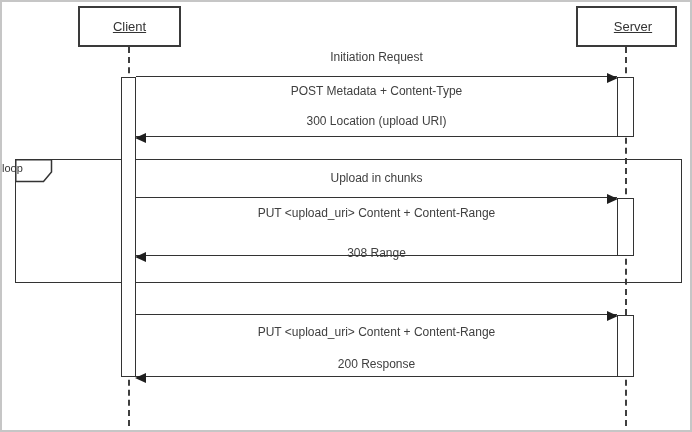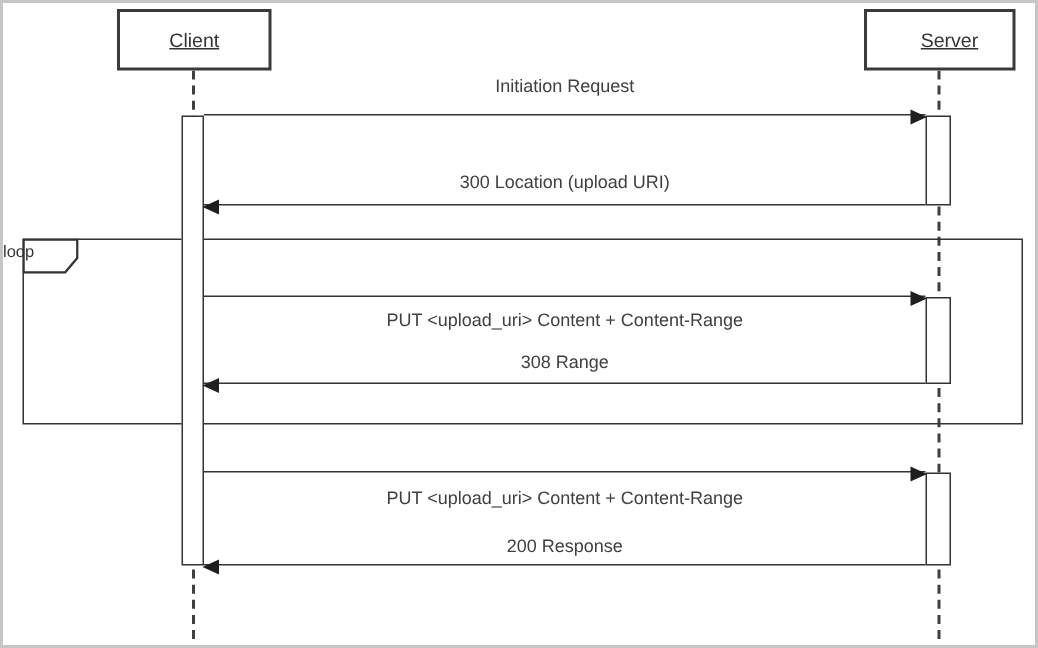--- a/index.html
+++ b/index.html
@@ -122,21 +122,21 @@
     line-height: 14px;
     color: #404040;
     z-index: 4;
     white-space: nowrap;
   }
   .txt-title-1 { top: 48px; }
   .txt-req-1   { top: 82px; }
   .txt-resp-1  { top: 112px; }
   .txt-title-2 { top: 169px; }
   .txt-req-2   { top: 204px; }
-  .txt-resp-2  { top: 232px; }
+  .txt-resp-2  { top: 244px; }
   .txt-title-3 { top: 290px; }
   .txt-req-3   { top: 323px; }
   .txt-resp-3  { top: 355px; }
 </style>
 </head>
 <body>
 
 <div class="canvas">
 
   <div class="lifeline client-lifeline"></div>
@@ -158,25 +158,27 @@
     <span class="actor-label">Client</span>
   </div>
   <div class="actor-box server-box">
     <span class="actor-label">Server</span>
   </div>
 
   <div class="msg-text txt-title-1">Initiation Request</div>
   <div class="msg-line line-req-1">
     <span class="arrowhead right"></span>
   </div>
+  <div class="msg-text txt-req-1">POST Metadata + Content-Type</div>
   <div class="msg-text txt-resp-1">300 Location (upload URI)</div>
   <div class="msg-line line-resp-1">
     <span class="arrowhead left"></span>
   </div>
 
+  <div class="msg-text txt-title-2">Upload in chunks</div>
   <div class="msg-line line-req-2">
     <span class="arrowhead right"></span>
   </div>
   <div class="msg-text txt-req-2">PUT &lt;upload_uri&gt; Content + Content-Range</div>
   <div class="msg-text txt-resp-2">308 Range</div>
   <div class="msg-line line-resp-2">
     <span class="arrowhead left"></span>
   </div>
 
   <div class="msg-line line-req-3">

